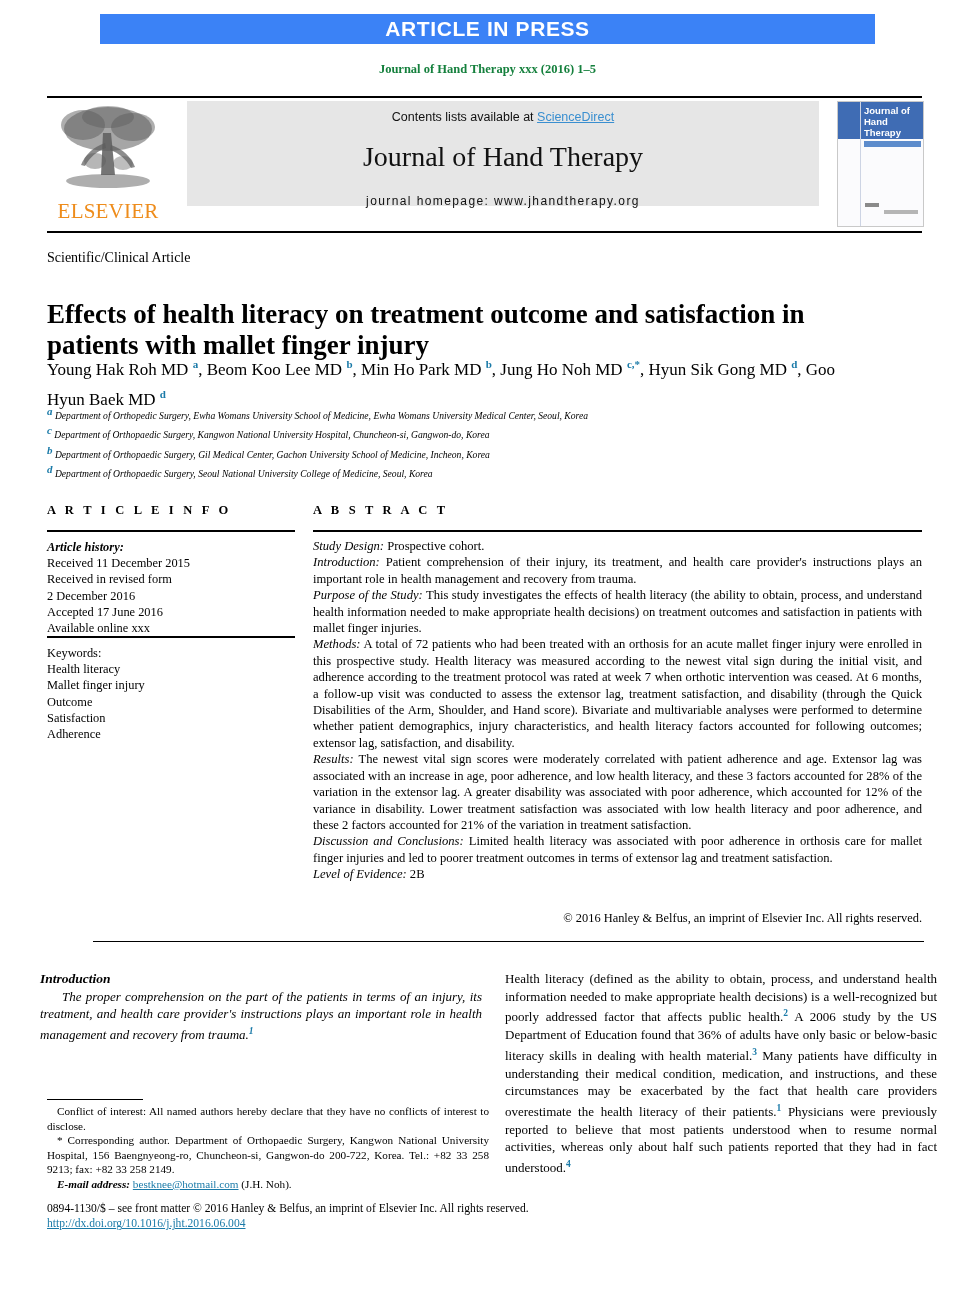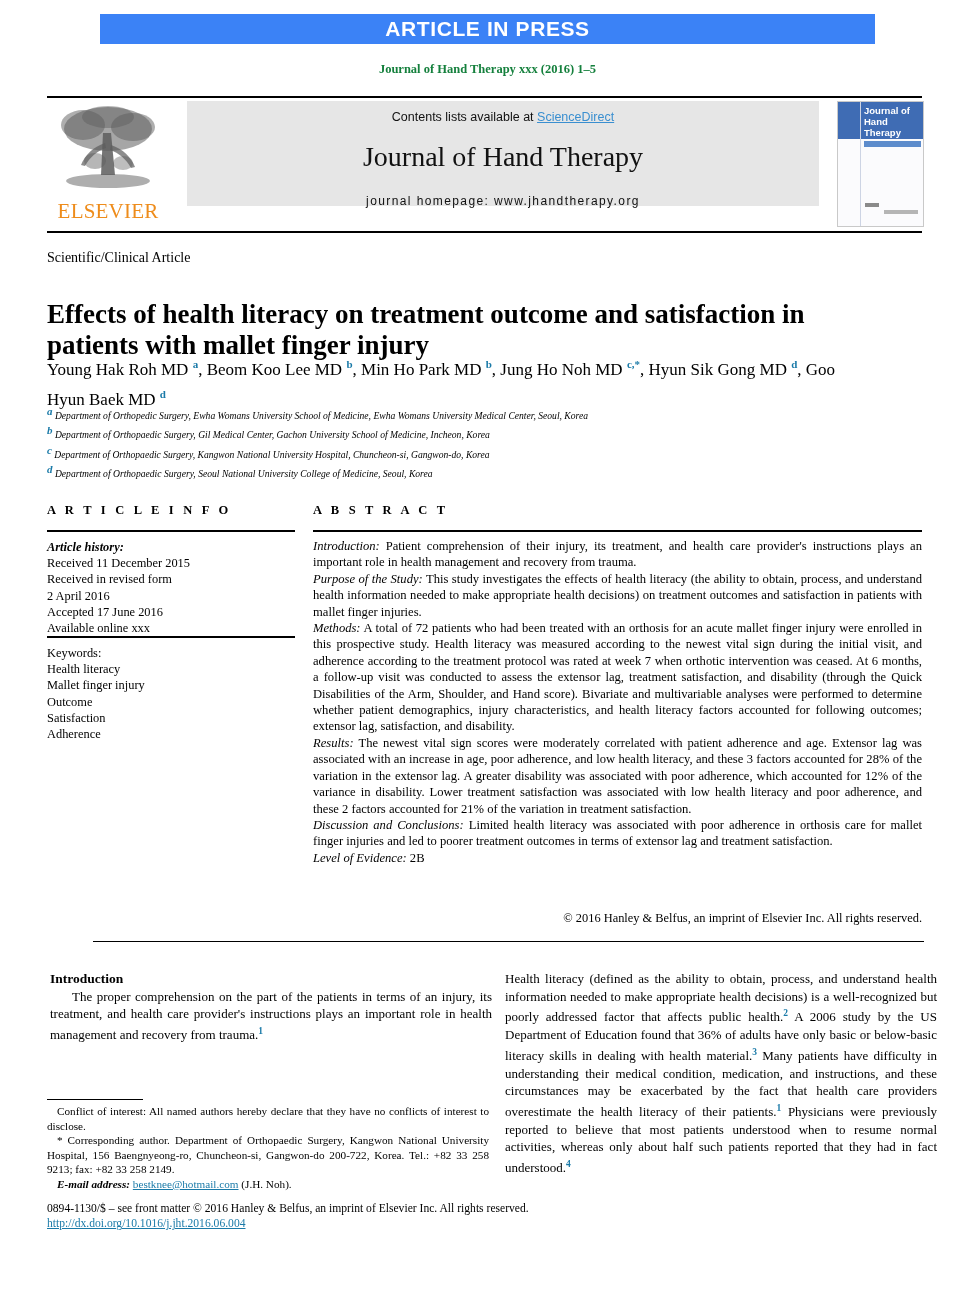--- a/index.html
+++ b/index.html
@@ -301,26 +301,27 @@
     position: absolute;
     left: 334px;
     top: 941px;
     width: 590px;
     border-top: 1.6px solid #000;
   }
 
   
   .body-col-left {
     position: absolute;
-    left: 50px;
+    left: 40px;
     top: 970px;
     width: 442px;
     font-size: 13px;
     line-height: 17.6px;
     text-align: justify;
+    font-style: italic;
   }
   .body-col-right {
     position: absolute;
     left: 505px;
     top: 970px;
     width: 432px;
     font-size: 13px;
     line-height: 17.6px;
     text-align: justify;
     font-family: Liberation Serif, serif;
@@ -420,48 +421,49 @@
 <div class="rule-bottom"></div>
 
 <div class="article-type">Scientific/Clinical Article</div>
 
 <h1 class="paper-title">Effects of health literacy on treatment outcome and satisfaction in patients with mallet finger injury</h1>
 
 <div class="authors">Young Hak Roh MD <sup>a</sup>, Beom Koo Lee MD <sup>b</sup>, Min Ho Park MD <sup>b</sup>, Jung Ho Noh MD <sup>c,</sup><sup>*</sup>, Hyun Sik Gong MD <sup>d</sup>, Goo Hyun Baek MD <sup>d</sup></div>
 
 <div class="affils">
     <div><sup>a</sup> Department of Orthopedic Surgery, Ewha Womans University School of Medicine, Ewha Womans University Medical Center, Seoul, Korea</div>
+    <div><sup>c</sup> Department of Orthopaedic Surgery, Kangwon National University Hospital, Chuncheon-si, Gangwon-do, Korea</div>
     <div><sup>b</sup> Department of Orthopaedic Surgery, Gil Medical Center, Gachon University School of Medicine, Incheon, Korea</div>
-    <div><sup>c</sup> Department of Orthopaedic Surgery, Kangwon National University Hospital, Chuncheon-si, Gangwon-do, Korea</div>
     <div><sup>d</sup> Department of Orthopaedic Surgery, Seoul National University College of Medicine, Seoul, Korea</div>
   </div>
 
 <div class="info-head hdr-spaced">A R T I C L E  I N F O</div>
 <div class="col-rule-left"></div>
 <div class="info-body">
     <div class="ital">Article history:</div>
     <div>Received 11 December 2015</div>
     <div>Received in revised form</div>
-    <div>2 April 2016</div>
+    <div>2 December 2016</div>
     <div>Accepted 17 June 2016</div>
     <div>Available online xxx</div>
   </div>
 <div class="col-rule-left2"></div>
 <div class="keywords-body">
     <div class="ital">Keywords:</div>
     <div>Health literacy</div>
     <div>Mallet finger injury</div>
     <div>Outcome</div>
     <div>Satisfaction</div>
     <div>Adherence</div>
   </div>
 
 <div class="abs-head hdr-spaced">A B S T R A C T</div>
 <div class="col-rule-right"></div>
 <div class="abs-body">
+    <p><span class="lbl">Study Design:</span> Prospective cohort.</p>
     <p><span class="lbl">Introduction:</span> Patient comprehension of their injury, its treatment, and health care provider's instructions plays an important role in health management and recovery from trauma.</p>
     <p><span class="lbl">Purpose of the Study:</span> This study investigates the effects of health literacy (the ability to obtain, process, and understand health information needed to make appropriate health decisions) on treatment outcomes and satisfaction in patients with mallet finger injuries.</p>
     <p><span class="lbl">Methods:</span> A total of 72 patients who had been treated with an orthosis for an acute mallet finger injury were enrolled in this prospective study. Health literacy was measured according to the newest vital sign during the initial visit, and adherence according to the treatment protocol was rated at week 7 when orthotic intervention was ceased. At 6 months, a follow-up visit was conducted to assess the extensor lag, treatment satisfaction, and disability (through the Quick Disabilities of the Arm, Shoulder, and Hand score). Bivariate and multivariable analyses were performed to determine whether patient demographics, injury characteristics, and health literacy factors accounted for following outcomes; extensor lag, satisfaction, and disability.</p>
     <p><span class="lbl">Results:</span> The newest vital sign scores were moderately correlated with patient adherence and age. Extensor lag was associated with an increase in age, poor adherence, and low health literacy, and these 3 factors accounted for 28% of the variation in the extensor lag. A greater disability was associated with poor adherence, which accounted for 12% of the variance in disability. Lower treatment satisfaction was associated with low health literacy and poor adherence, and these 2 factors accounted for 21% of the variation in treatment satisfaction.</p>
     <p><span class="lbl">Discussion and Conclusions:</span> Limited health literacy was associated with poor adherence in orthosis care for mallet finger injuries and led to poorer treatment outcomes in terms of extensor lag and treatment satisfaction.</p>
     <p><span class="lbl">Level of Evidence:</span> 2B</p>
   </div>
 <div class="copyright">© 2016 Hanley &amp; Belfus, an imprint of Elsevier Inc. All rights reserved.</div>
 
 <div class="sec-rule-left"></div>

